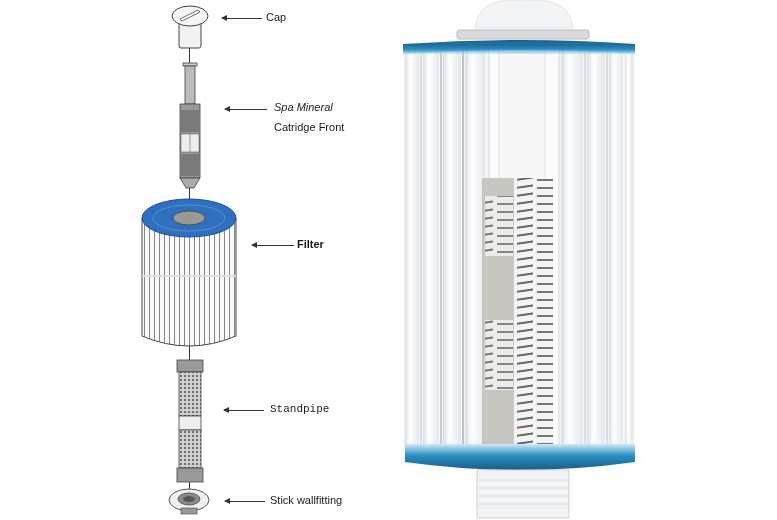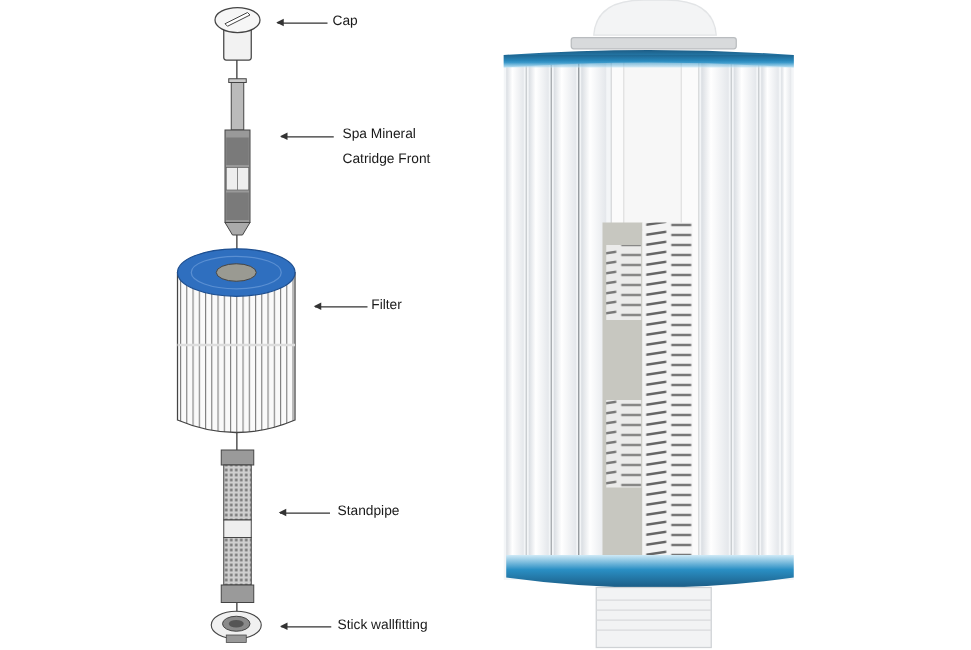--- a/index.html
+++ b/index.html
@@ -29,54 +29,54 @@
     <rect x="6" y="3" width="14" height="3" fill="#ccc" stroke="#444" stroke-width="0.8"></rect>
     <rect x="8" y="6" width="10" height="38" fill="#bbb" stroke="#444" stroke-width="0.8"></rect>
     <rect x="3" y="44" width="20" height="74" fill="#999" stroke="#444" stroke-width="0.8"></rect>
     <rect x="4" y="50" width="18" height="22" fill="#7a7a7a"></rect>
     <rect x="4" y="74" width="18" height="18" fill="#eee" stroke="#666" stroke-width="0.6"></rect>
     <line x1="13" y1="74" x2="13" y2="92" stroke="#666" stroke-width="0.6"></line>
     <rect x="4" y="94" width="18" height="22" fill="#7a7a7a"></rect>
     <path d="M3 118 L23 118 L17 128 L9 128 Z" fill="#aaa" stroke="#444" stroke-width="0.8"></path>
   </svg>
   <div class="arrow" style="left:225px; top:109px; width:42px;"></div>
-  <div class="label" style="left:274px; top:98px;">Spa Mineral</div>
+  <div class="label" style="left:274px; top:98px;font-style:italic;">Spa Mineral</div>
   <div class="label" style="left:274px; top:118px;">Catridge Front</div>
 
   <svg class="abs" style="left:139px; top:196px;" width="100" height="158" viewBox="0 0 100 158">
     <defs>
       <pattern id="pleats" width="5" height="10" patternUnits="userSpaceOnUse">
         <rect width="5" height="10" fill="#fafafa"></rect>
         <line x1="0.5" y1="0" x2="0.5" y2="10" stroke="#555" stroke-width="0.7"></line>
       </pattern>
     </defs>
     <path d="M3 22 L3 140 Q50 160 97 140 L97 22 Z" fill="url(#pleats)" stroke="#444" stroke-width="1"></path>
     <ellipse cx="50" cy="22" rx="47" ry="19" fill="#2f6fbf" stroke="#1e4f90" stroke-width="1"></ellipse>
     <ellipse cx="50" cy="22" rx="36" ry="13" fill="none" stroke="#5a8fd2" stroke-width="1"></ellipse>
     <ellipse cx="50" cy="22" rx="16" ry="7" fill="#9a9a92" stroke="#444" stroke-width="0.8"></ellipse>
     <line x1="3" y1="80" x2="97" y2="80" stroke="#ddd" stroke-width="2"></line>
   </svg>
   <div class="arrow" style="left:252px; top:245px; width:42px;"></div>
-  <div class="label" style="left:297px; top:235px;">Filter</div>
+  <div class="label" style="left:297px; top:235px;font-weight:bold;">Filter</div>
 
   <svg class="abs" style="left:175px; top:358px;" width="30" height="130" viewBox="0 0 30 130">
     <defs>
       <pattern id="mesh" width="4" height="4" patternUnits="userSpaceOnUse">
         <rect width="4" height="4" fill="#cfcfcf"></rect>
         <rect x="1" y="1" width="2" height="2" fill="#6e6e6e"></rect>
       </pattern>
     </defs>
     <rect x="2" y="2" width="26" height="12" fill="#9a9a9a" stroke="#444" stroke-width="0.8"></rect>
     <rect x="4" y="14" width="22" height="44" fill="url(#mesh)" stroke="#444" stroke-width="0.8"></rect>
     <rect x="4" y="58" width="22" height="14" fill="#eeeeee" stroke="#444" stroke-width="0.8"></rect>
     <rect x="4" y="72" width="22" height="38" fill="url(#mesh)" stroke="#444" stroke-width="0.8"></rect>
     <rect x="2" y="110" width="26" height="14" fill="#9a9a9a" stroke="#444" stroke-width="0.8"></rect>
   </svg>
   <div class="arrow" style="left:224px; top:410px; width:40px;"></div>
-  <div class="label" style="left:270px; top:400px;">Standpipe</div>
+  <div class="label" style="left:270px; top:400px;font-family:Liberation Mono, monospace;">Standpipe</div>
 
   <svg class="abs" style="left:167px; top:486px;" width="44" height="30" viewBox="0 0 44 30">
     <ellipse cx="22" cy="14" rx="20" ry="11" fill="#f0f0f0" stroke="#444" stroke-width="0.9"></ellipse>
     <ellipse cx="22" cy="13" rx="11" ry="6" fill="#8a8a8a" stroke="#444" stroke-width="0.8"></ellipse>
     <ellipse cx="22" cy="13" rx="6" ry="3" fill="#555"></ellipse>
     <rect x="14" y="22" width="16" height="6" fill="#999" stroke="#444" stroke-width="0.6"></rect>
   </svg>
   <div class="arrow" style="left:225px; top:501px; width:40px;"></div>
   <div class="label" style="left:270px; top:491px;">Stick wallfitting</div>
 </div>

